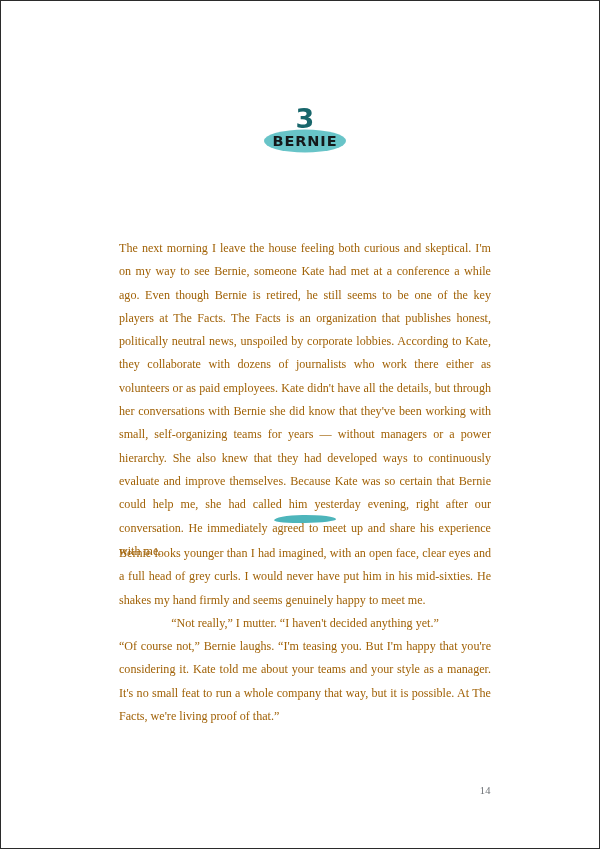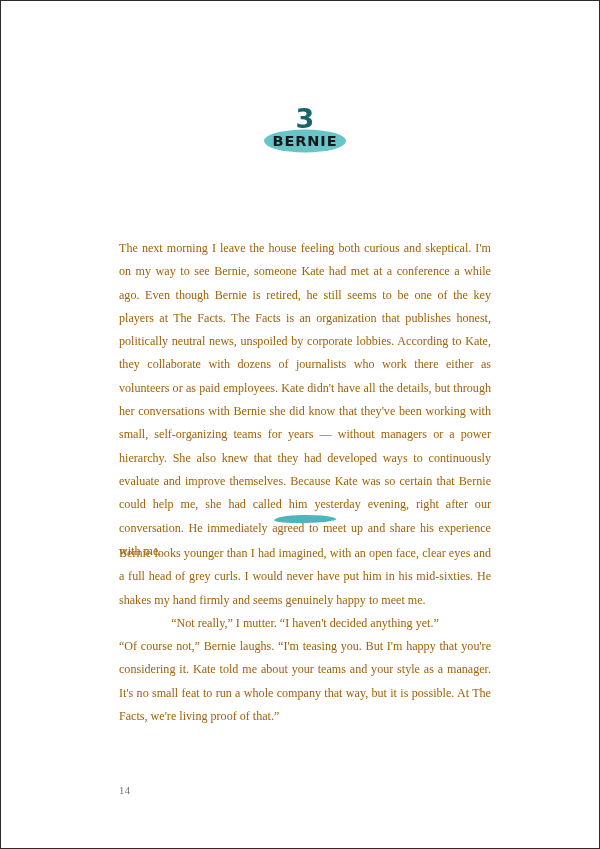--- a/index.html
+++ b/index.html
@@ -115,21 +115,21 @@
     border-radius: 46% 54% 50% 50% / 62% 58% 42% 38%;
     transform: rotate(-0.7deg);
   }
 
   
   .folio {
     position: absolute;
     top: 784px;
     left: 0;
     width: 372px;
-    text-align: left;
+    text-align: right;
     font-family: "Liberation Serif", serif;
     font-size: 10.5px;
     color: #6e7276;
     letter-spacing: 0.4px;
   }
 </style>
 </head>
 <body>
 
 <div class="page">

